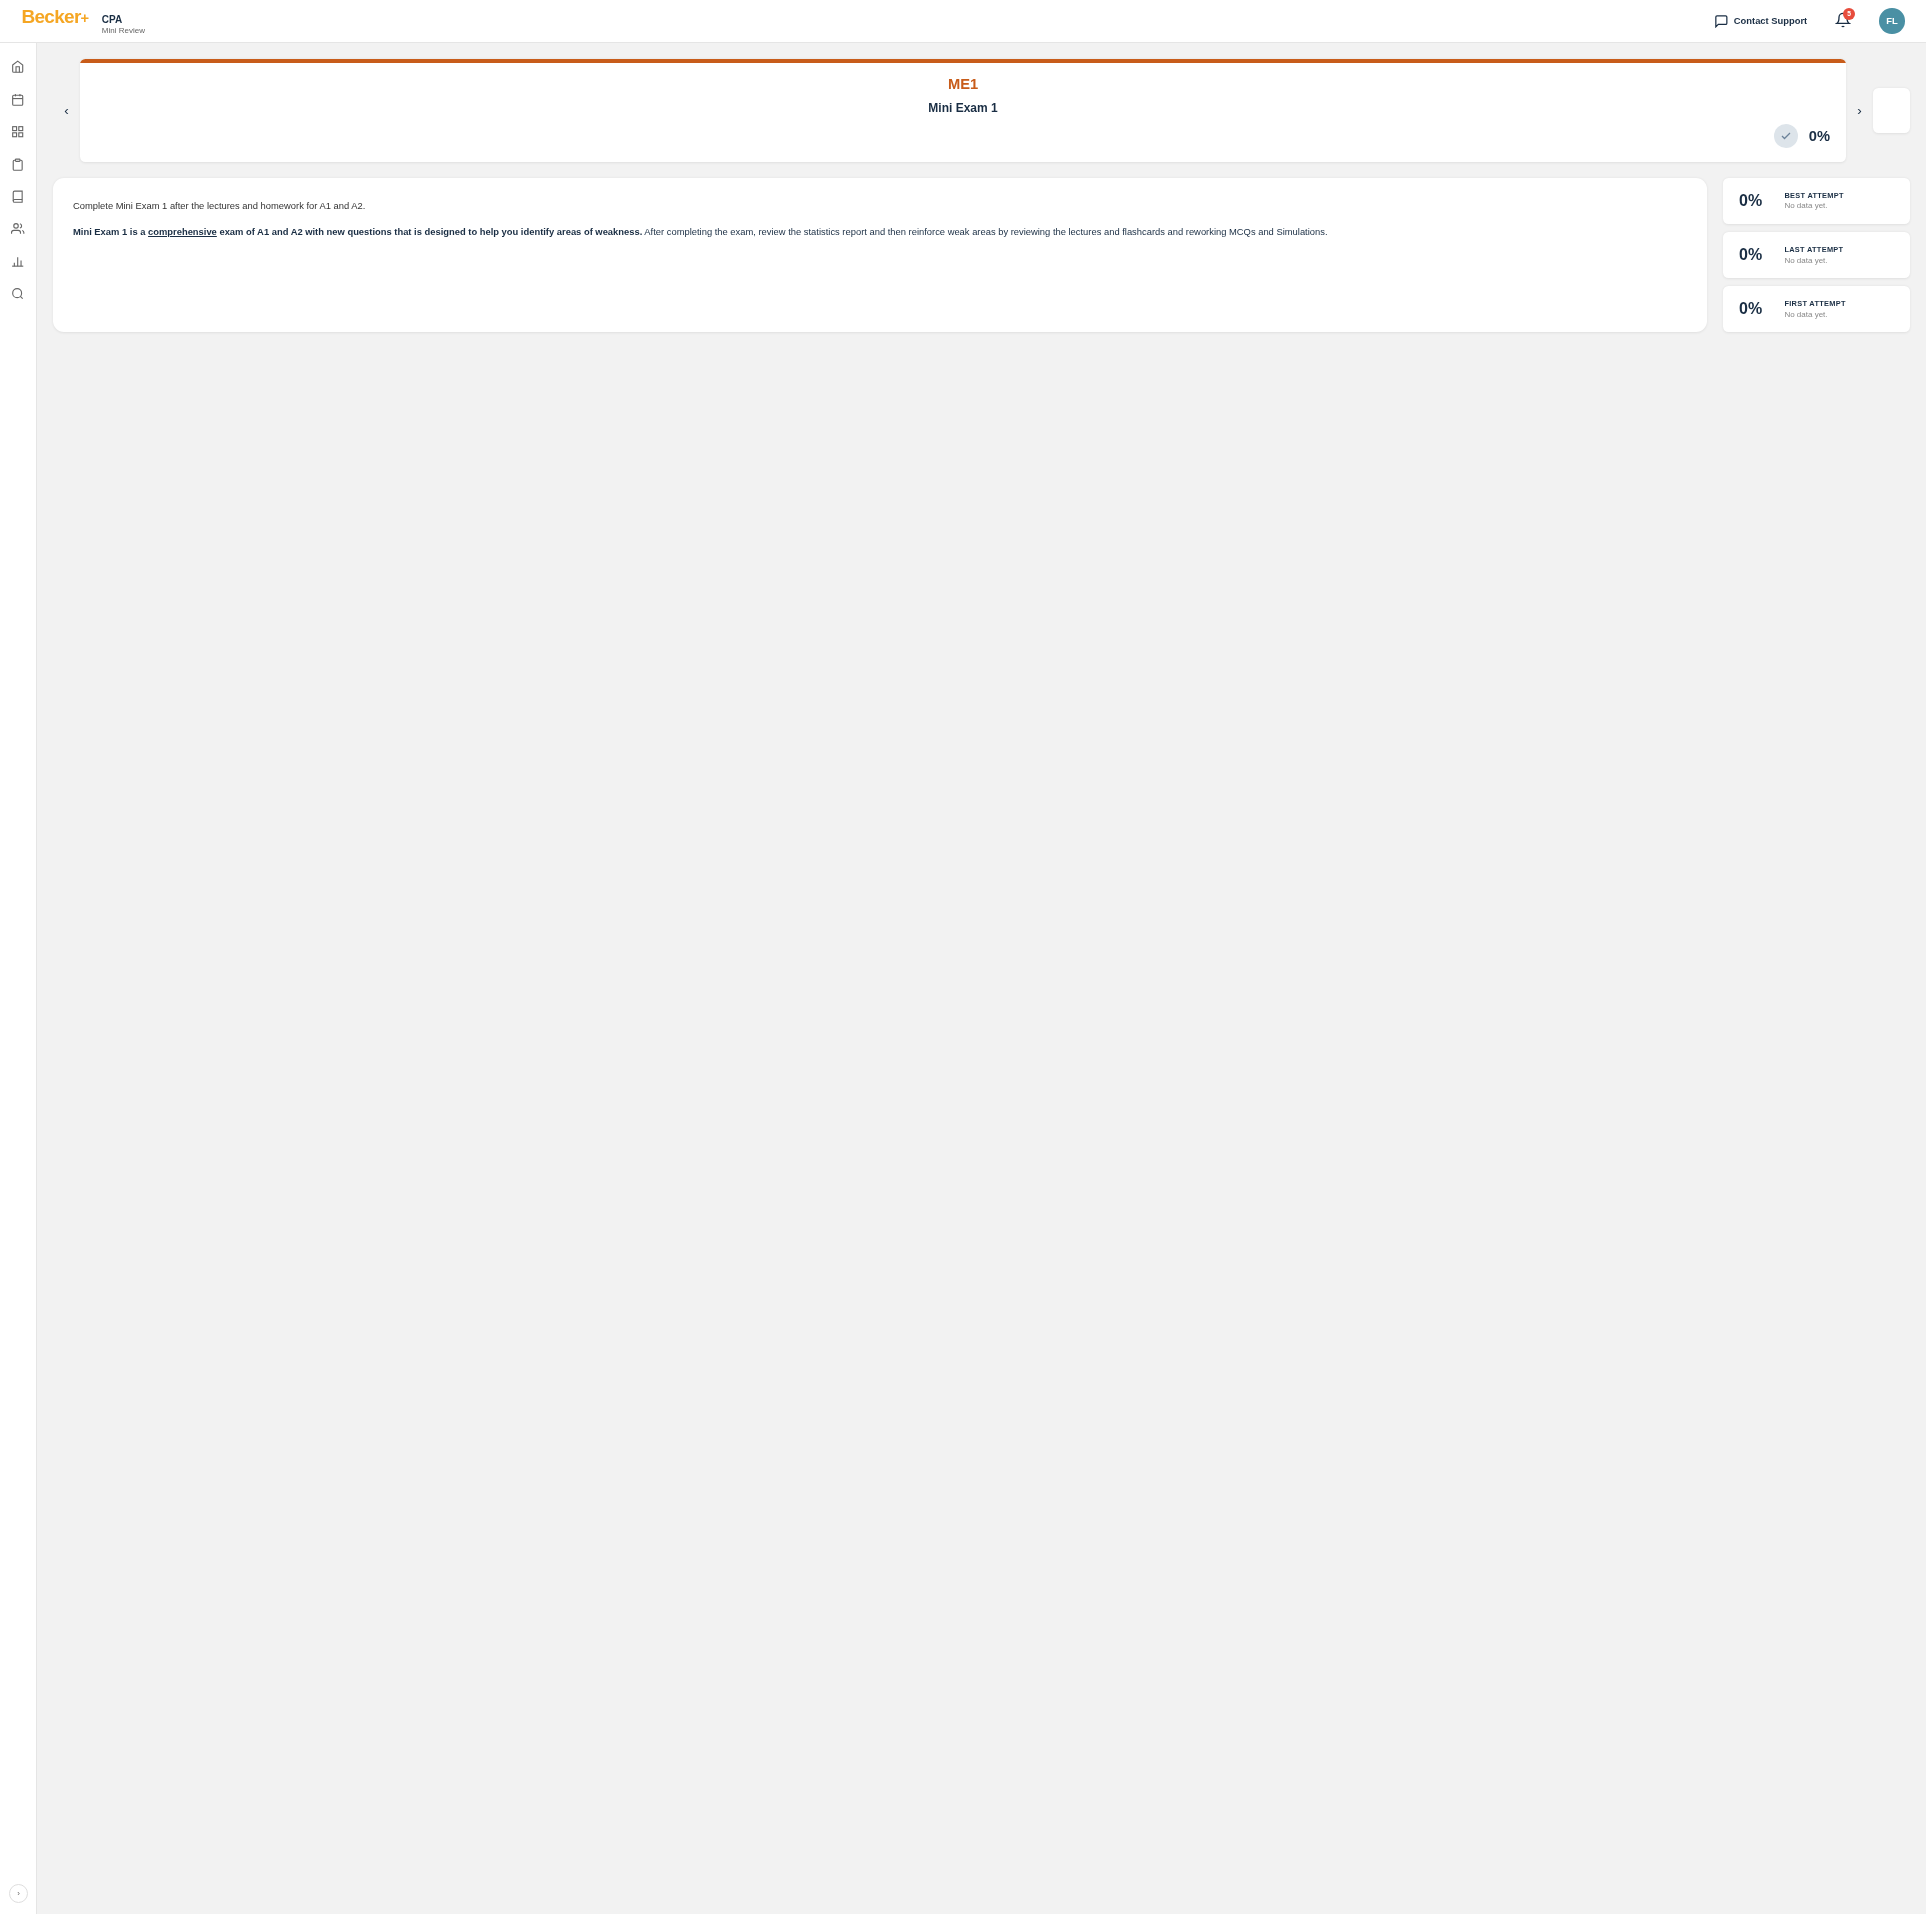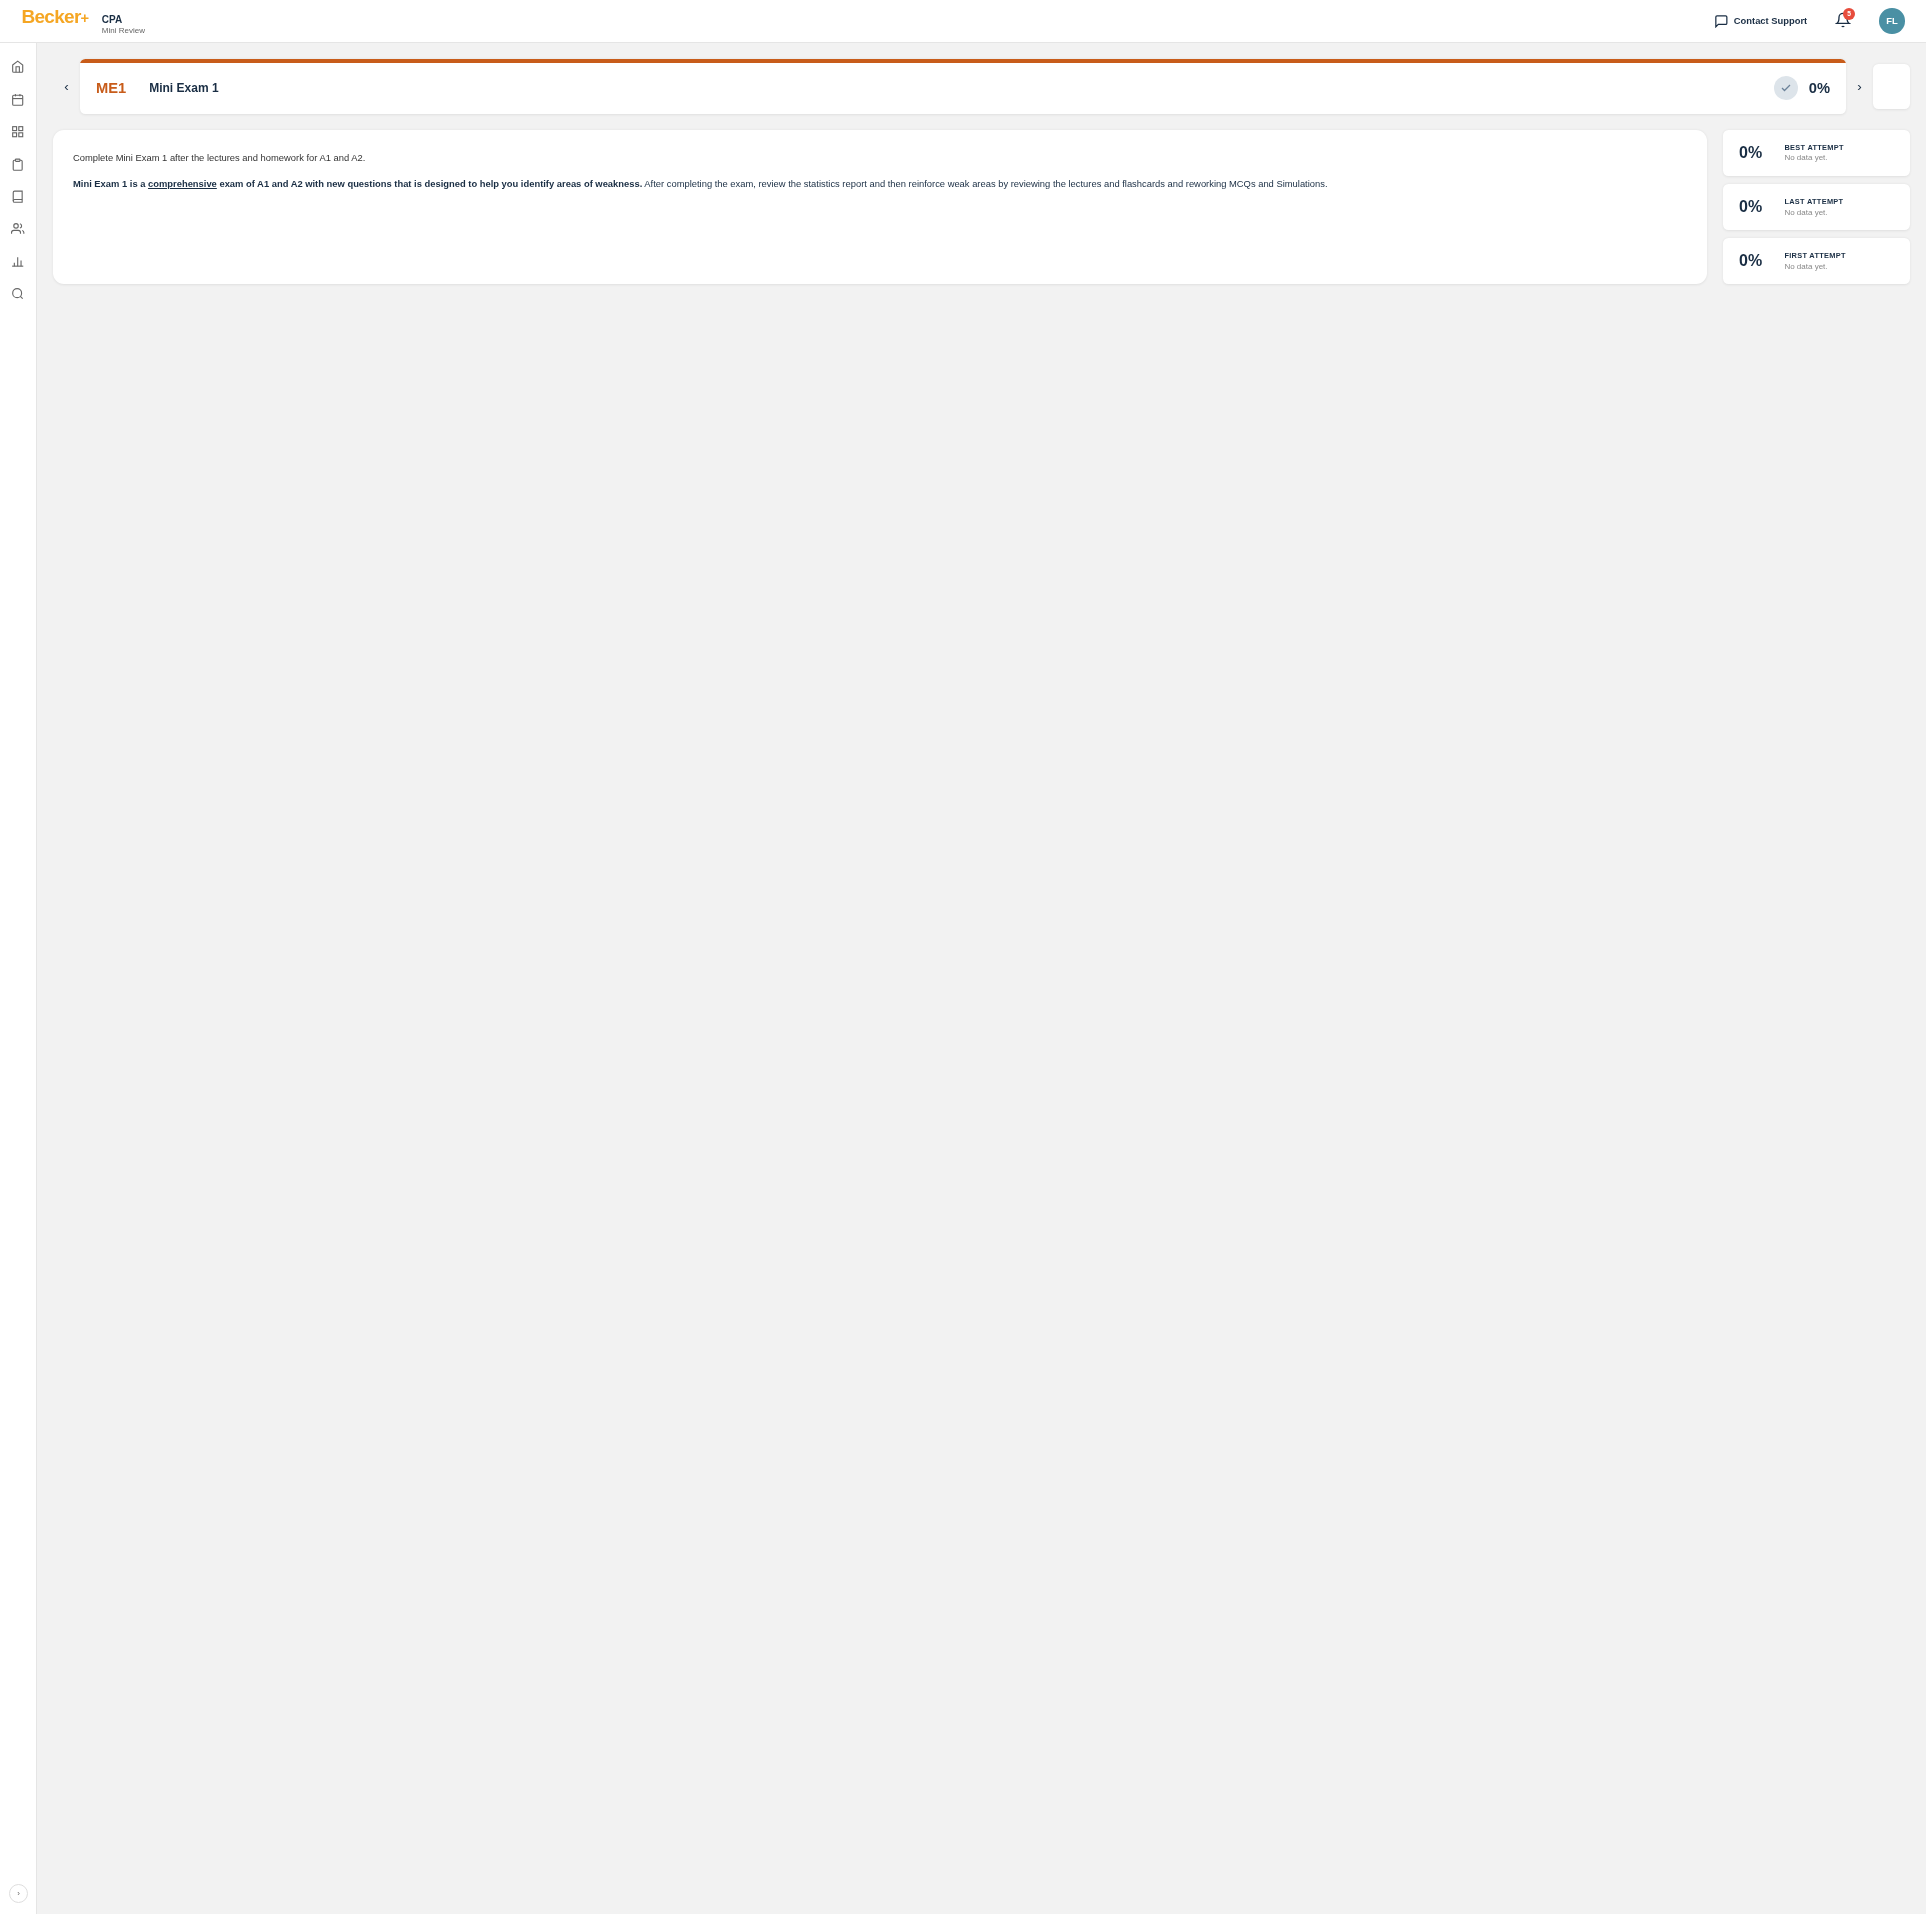--- a/index.html
+++ b/index.html
@@ -199,21 +199,22 @@
       box-shadow: 0 0.7px 2.7px rgba(0,0,0,0.08);
     }
     .exam-card-top-bar {
       height: 4px;
       background: #c85c1a;
     }
     .exam-card-body {
       display: flex;
       align-items: center;
       padding: 13.4px 16px;
-      gap: 23px;
+      gap: 9px;
+      flex-direction: column;
     }
     .exam-code {
       font-size: 14.7px;
       font-weight: 900;
       color: #c85c1a;
     }
     .exam-title {
       font-size: 12px;
       font-weight: 700;
       color: #1a2e44;

